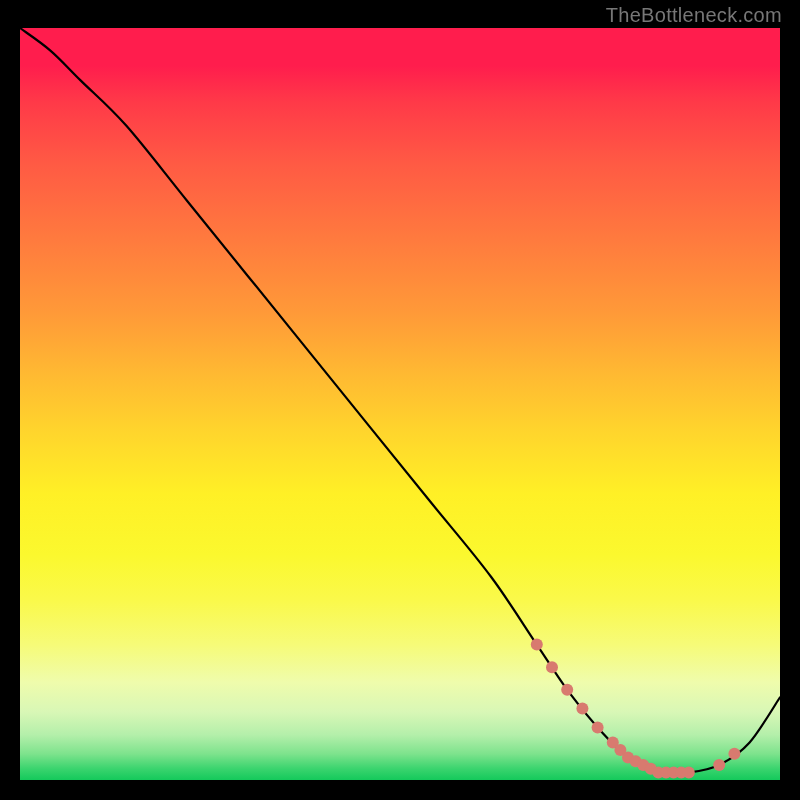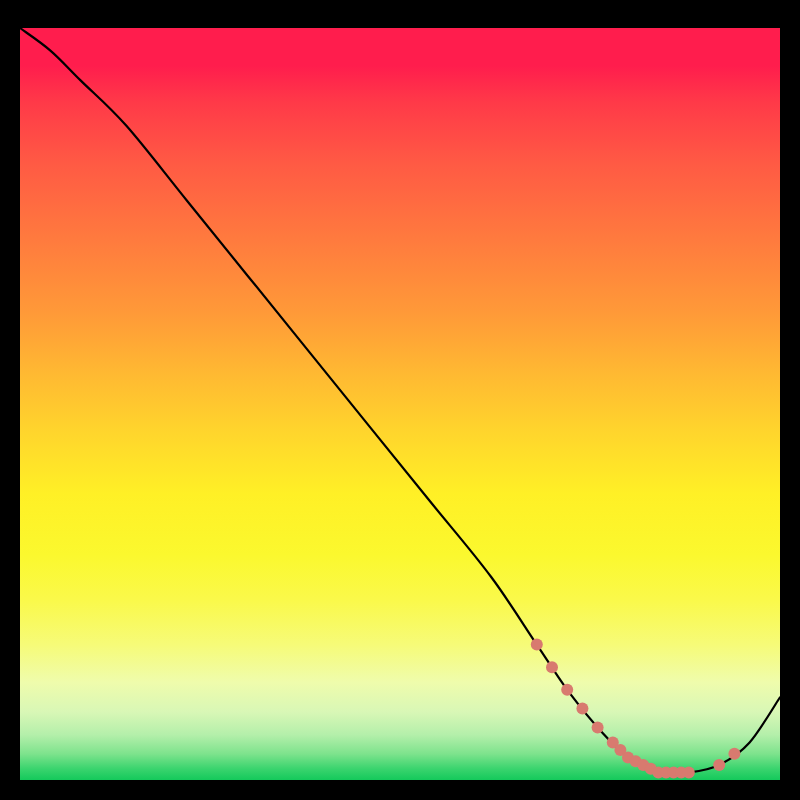--- a/index.html
+++ b/index.html
@@ -76,20 +76,21 @@
   }
   .curve circle.dot {
     fill: #d87a6f;
     stroke: none;
   }
 </style>
 </head>
 <body>
 
 <div class="stage">
+  <div class="watermark">TheBottleneck.com</div>
 
   <div class="plot">
     <div class="gradient"></div>
     <svg class="curve" viewBox="0 0 760 752" preserveAspectRatio="none">
       <path class="line" d="M 0.0 0.0 C 5.1 3.8, 20.3 13.8, 30.4 22.6 C 40.5 31.3, 48.1 40.1, 60.8 52.6 C 73.5 65.2, 88.7 77.7, 106.4 97.8 C 124.1 117.8, 146.9 147.9, 167.2 173.0 C 187.5 198.0, 207.7 223.1, 228.0 248.2 C 248.3 273.2, 268.5 298.3, 288.8 323.4 C 309.1 348.4, 329.3 373.5, 349.6 398.6 C 369.9 423.6, 390.1 448.7, 410.4 473.8 C 430.7 498.8, 453.5 525.1, 471.2 549.0 C 488.9 572.8, 504.1 597.8, 516.8 616.6 C 529.5 635.4, 537.1 648.0, 547.2 661.8 C 557.3 675.5, 567.5 688.1, 577.6 699.4 C 587.7 710.6, 597.9 721.9, 608.0 729.4 C 618.1 737.0, 628.3 742.0, 638.4 744.5 C 648.5 747.0, 658.7 745.7, 668.8 744.5 C 678.9 743.2, 689.1 742.0, 699.2 737.0 C 709.3 731.9, 719.5 725.7, 729.6 714.4 C 739.7 703.1, 754.9 676.8, 760.0 669.3" stroke="#000000"></path>
       <g>
           <circle class="dot" cx="516.8" cy="616.6" r="6" fill="#d87a6f"></circle>
           <circle class="dot" cx="532.0" cy="639.2" r="6" fill="#d87a6f"></circle>
           <circle class="dot" cx="547.2" cy="661.8" r="6" fill="#d87a6f"></circle>
           <circle class="dot" cx="562.4" cy="680.6" r="6" fill="#d87a6f"></circle>

